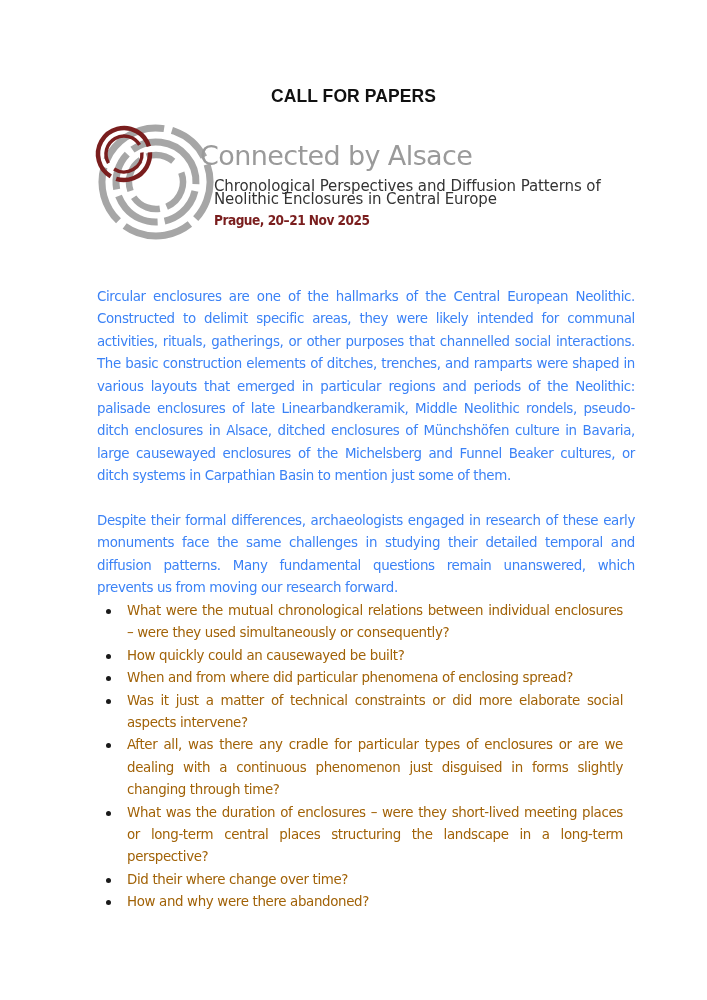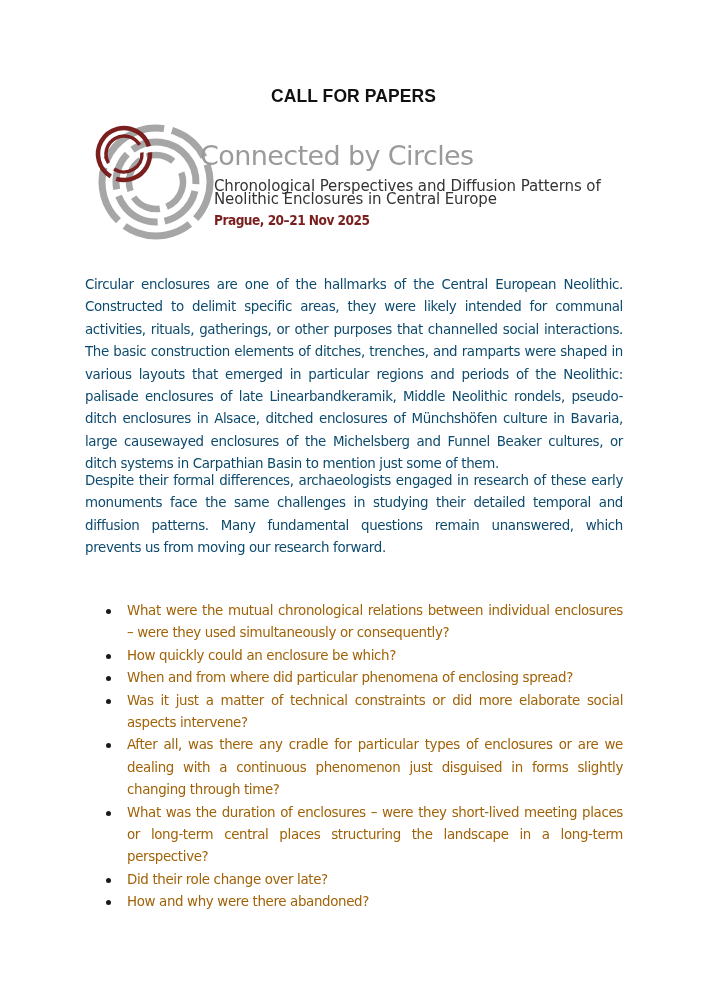--- a/index.html
+++ b/index.html
@@ -33,26 +33,26 @@
       font-family: "DejaVu Sans", sans-serif; font-weight: bold;
       font-size: 14.2px; color: #7a1e1e; letter-spacing: -0.6px;
       transform: scaleX(0.86); transform-origin: left center;
       white-space: nowrap;
     }
 
     .body-text {
       position: absolute; left: 85px; width: 538px;
       font-family: "DejaVu Sans", sans-serif;
       font-size: 13.4px; line-height: 22.4px;
-      text-align: justify; color: #0c4a6e;
+      text-align: justify; color: #3b82f6;
       letter-spacing: -0.35px;
-      margin: 0;
+      margin: 12px;
     }
     .p1 { top: 274px; }
-    .p2 { top: 470px; }
+    .p2 { top: 498px; }
 
     .questions {
       position: absolute; left: 85px; top: 600px; width: 538px;
       margin: 0; padding: 0; list-style: none;
       font-family: "DejaVu Sans", sans-serif;
       font-size: 13.4px; line-height: 22.4px; color: #a16207;
       letter-spacing: -0.35px;
     }
     .questions li { position: relative; padding-left: 42px; text-align: justify; }
     .bullet {
@@ -77,31 +77,31 @@
 
       <circle cx="68" cy="64" r="27" stroke-width="6.5" stroke-dasharray="22 7 30 7 35 7 28 14" transform="rotate(20 68 64)"></circle>
     </g>
 
     <g fill="none" stroke="#7a1e1e">
       <circle cx="36" cy="36" r="26" stroke-width="4.5" stroke-dasharray="60 6 50 6 40 0" transform="rotate(-150 36 36)"></circle>
       <circle cx="36" cy="36" r="18" stroke-width="3.5" stroke-dasharray="28 8 40 8 30 0" transform="rotate(-120 36 36)"></circle>
     </g>
   </svg>
 
-  <div class="brand-name">Connected by Circles</div>
+  <div class="brand-name">Connected by Alsace</div>
   <div class="brand-sub">Chronological Perspectives and Diffusion Patterns of Neolithic Enclosures in Central Europe</div>
   <div class="brand-place">Prague, 20–21 Nov 2025</div>
 
   <p class="body-text p1">Circular enclosures are one of the hallmarks of the Central European Neolithic. Constructed to delimit specific areas, they were likely intended for communal activities, rituals, gatherings, or other purposes that channelled social interactions. The basic construction elements of ditches, trenches, and ramparts were shaped in various layouts that emerged in particular regions and periods of the Neolithic: palisade enclosures of late Linearbandkeramik, Middle Neolithic rondels, pseudo-ditch enclosures in Alsace, ditched enclosures of Münchshöfen culture in Bavaria, large causewayed enclosures of the Michelsberg and Funnel Beaker cultures, or ditch systems in Carpathian Basin to mention just some of them.</p>
   <p class="body-text p2">Despite their formal differences, archaeologists engaged in research of these early monuments face the same challenges in studying their detailed temporal and diffusion patterns. Many fundamental questions remain unanswered, which prevents us from moving our research forward.</p>
 
   <ul class="questions">
     <li><span class="bullet"></span><span>What were the mutual chronological relations between individual enclosures – were they used simultaneously or consequently?</span></li>
-    <li><span class="bullet"></span><span>How quickly could an enclosure be which?</span></li>
+    <li><span class="bullet"></span><span>How quickly could an causewayed be built?</span></li>
     <li><span class="bullet"></span><span>When and from where did particular phenomena of enclosing spread?</span></li>
     <li><span class="bullet"></span><span>Was it just a matter of technical constraints or did more elaborate social aspects intervene?</span></li>
     <li><span class="bullet"></span><span>After all, was there any cradle for particular types of enclosures or are we dealing with a continuous phenomenon just disguised in forms slightly changing through time?</span></li>
     <li><span class="bullet"></span><span>What was the duration of enclosures – were they short-lived meeting places or long-term central places structuring the landscape in a long-term perspective?</span></li>
-    <li><span class="bullet"></span><span>Did their role change over late?</span></li>
+    <li><span class="bullet"></span><span>Did their where change over time?</span></li>
     <li><span class="bullet"></span><span>How and why were there abandoned?</span></li>
   </ul>
 
 </div>
 
 </body></html>

